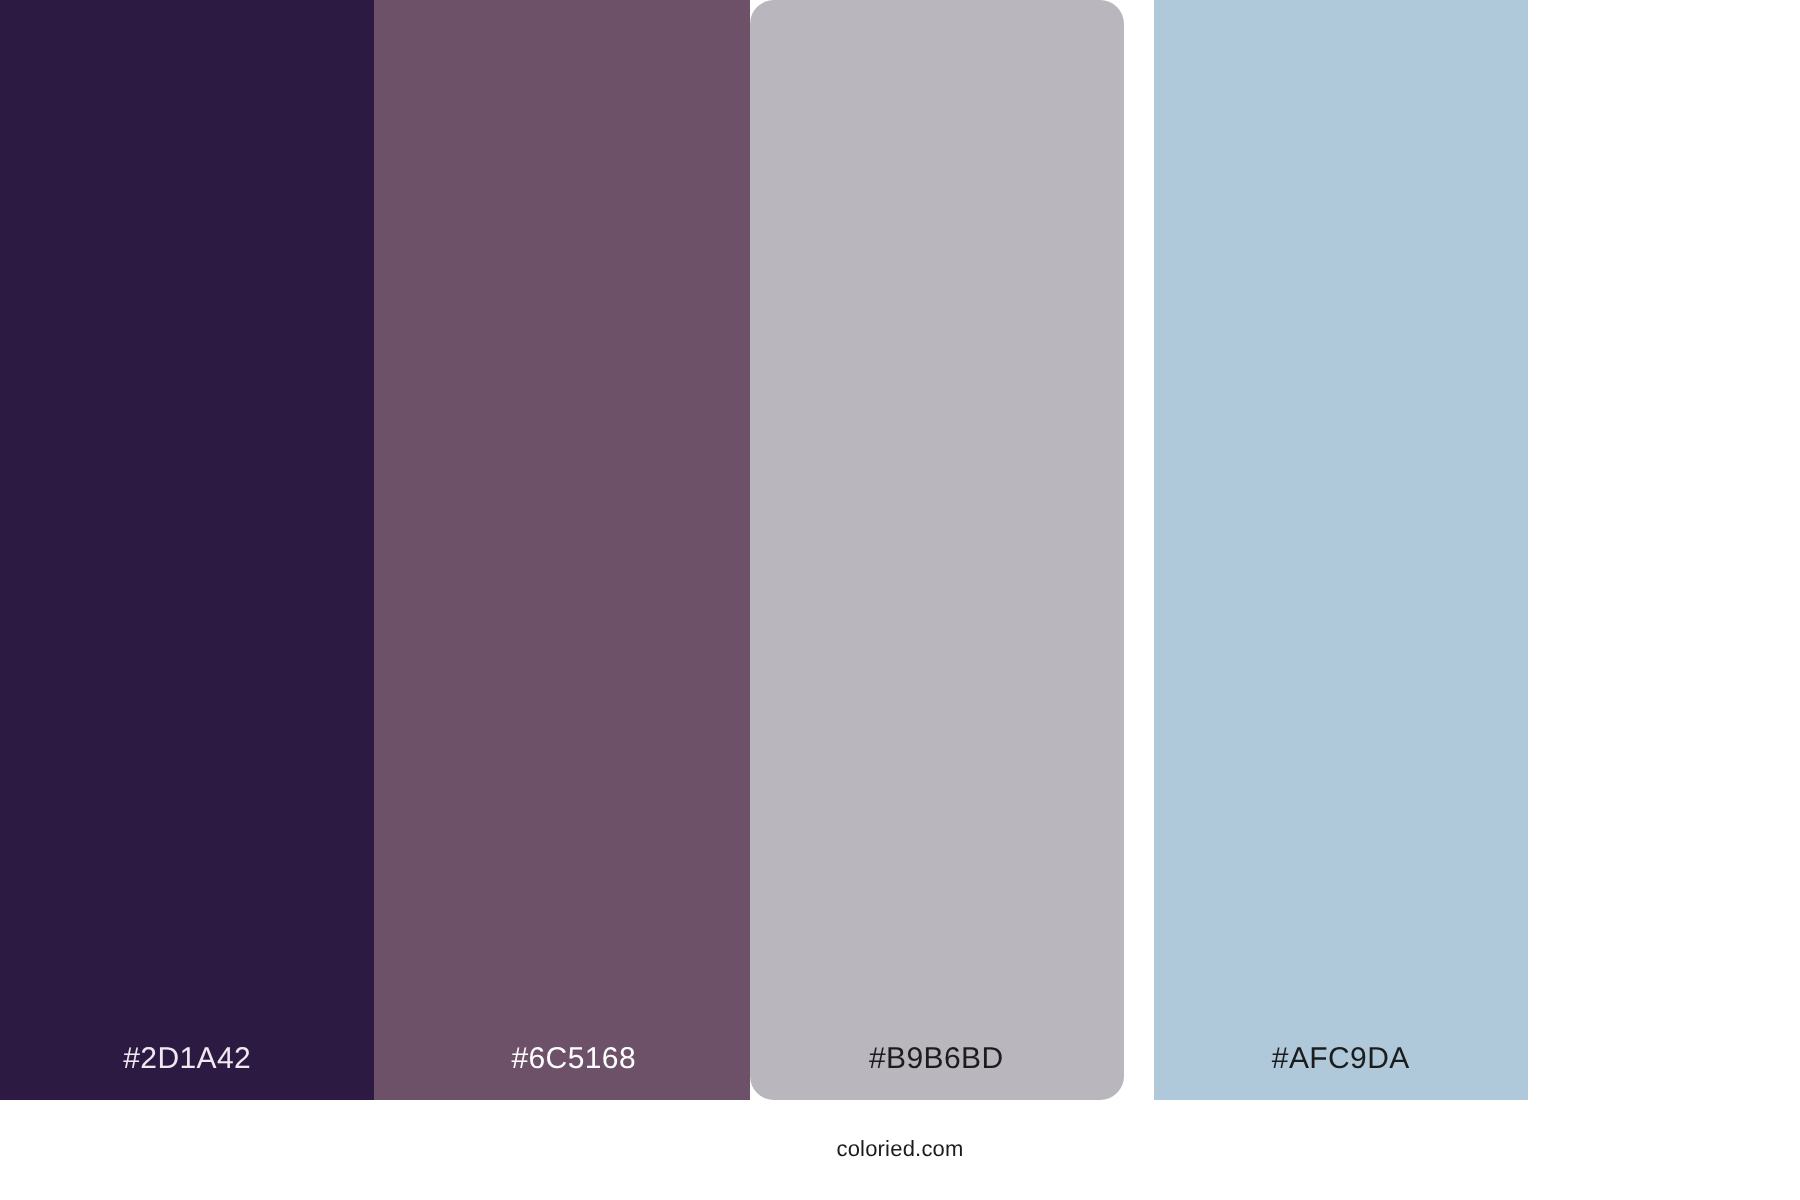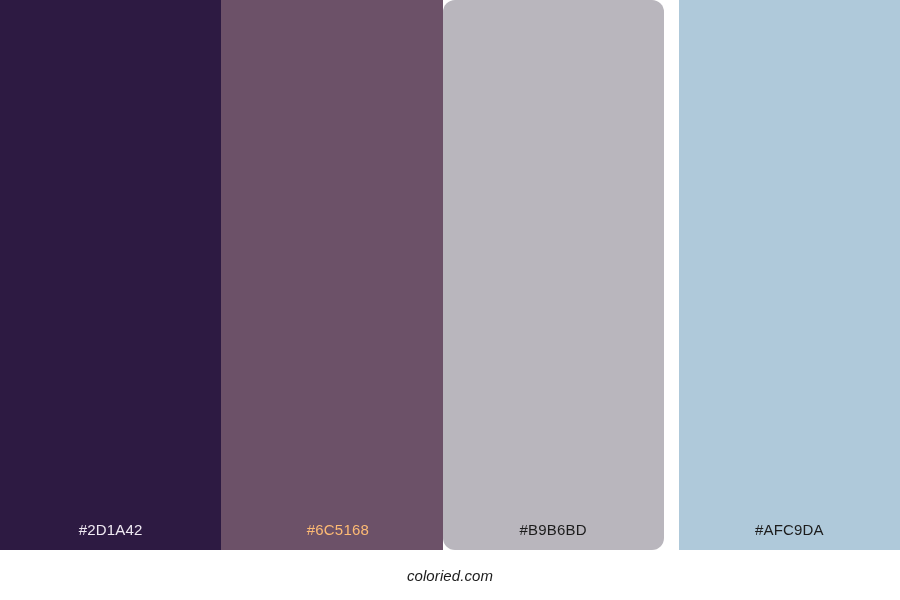--- a/index.html
+++ b/index.html
@@ -8,21 +8,21 @@
   }
   body {
     width: 900px;
     height: 600px;
     background: #ffffff;
     font-family: "Liberation Sans", sans-serif;
     overflow: hidden;
   }
   .palette {
     display: flex;
-    width: 900px;
+    width: 764px;
     height: 550px;
     text-align: center;
   }
   .swatch {
     flex: 1 1 0;
     height: 550px;
     position: relative;
     display: flex;
     align-items: flex-end;
     justify-content: center;
@@ -37,38 +37,37 @@
   }
   .footer {
     width: 900px;
     height: 50px;
     background: #ffffff;
     display: flex;
     align-items: center;
     justify-content: center;
   }
   .footer-text {
-    font-size: 15px;
+    font-size: 11px;
     color: #1b1b1b;
     letter-spacing: 0.1px;
     line-height: 1;
-    font-style: italic;
   }
 </style>
 </head>
 <body>
 
 <div class="palette">
 
   <div class="swatch" style="background-color: rgb(45, 26, 66);">
     <span class="swatch-label" style="color: rgb(239, 233, 242);">#2D1A42</span>
   </div>
 
   <div class="swatch" style="background-color: rgb(108, 81, 104);">
-    <span class="swatch-label" style="color: #fdba74; margin-left: 12px;">#6C5168</span>
+    <span class="swatch-label" style="color: #ffffff; margin-left: 12px;">#6C5168</span>
   </div>
 
   <div class="swatch" style="background-color: rgb(185, 182, 189); border-radius: 12px;">
     <span class="swatch-label" style="color: rgb(28, 28, 28);">#B9B6BD</span>
   </div>
 
 
   <div class="swatch" style="background-color: rgb(175, 201, 218); margin-left: 15px;">
     <span class="swatch-label" style="color: rgb(28, 28, 28);">#AFC9DA</span>
   </div>

